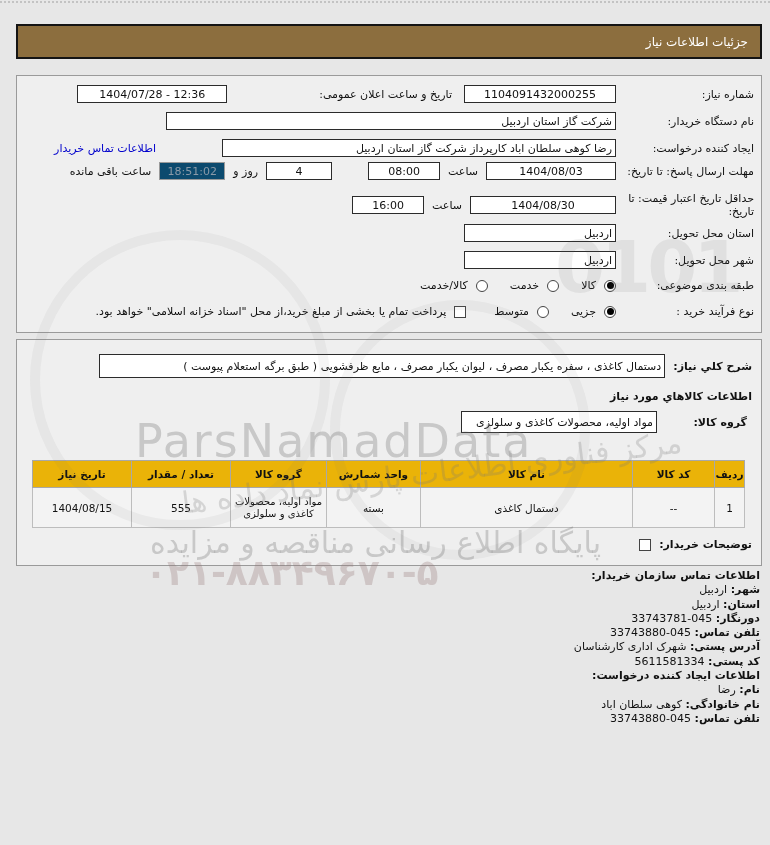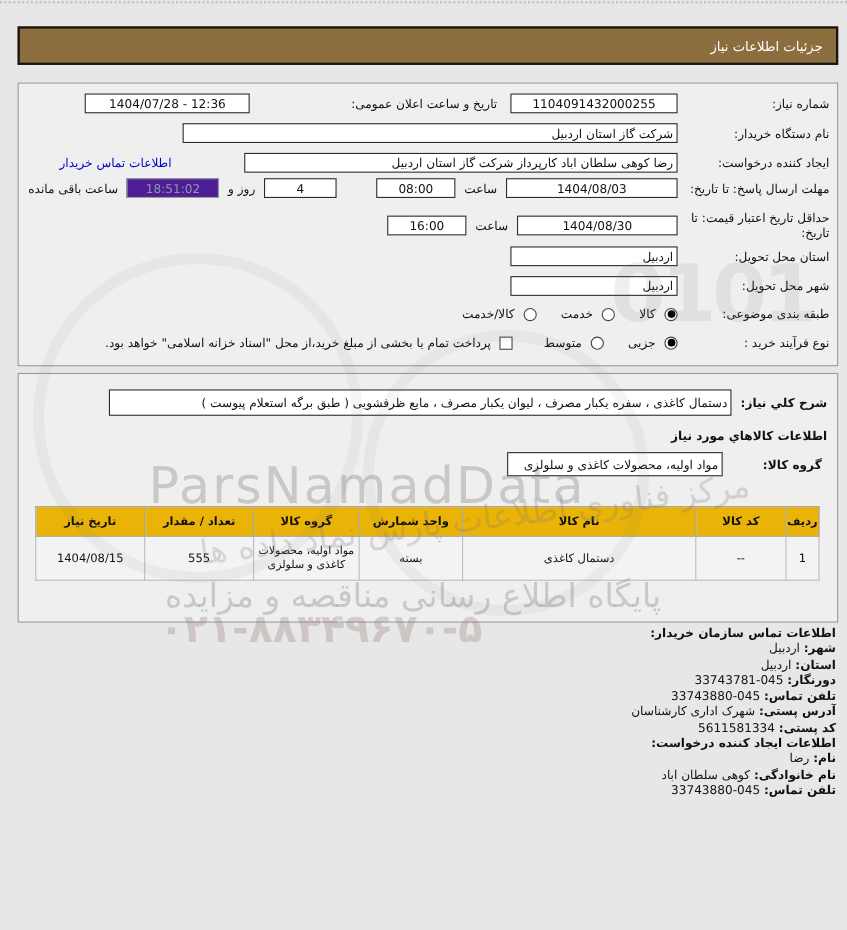--- a/index.html
+++ b/index.html
@@ -36,22 +36,22 @@
   .lbl-inline { white-space:nowrap; }
   .inp {
     background:#fff; border:1px solid #2b2b2b; height:18px;
     display:flex; align-items:center; justify-content:center;
     font-size:11px; white-space:nowrap; overflow:hidden; padding:0 3px;
   }
   .inp.rtl-val { justify-content:flex-start; }
   .ltr { direction:ltr; unicode-bidi:embed; }
   .link { color:#0000cc; cursor:pointer; white-space:nowrap; }
   .countdown {
-    background:#4c1d95; border:1px solid #9a9a9a; color:#8b9aa8;
-    height:18px; width:84px; display:flex; align-items:center; justify-content:center;
+    background:#0c4a6e; border:1px solid #9a9a9a; color:#8b9aa8;
+    height:18px; width:66px; display:flex; align-items:center; justify-content:center;
   }
 
   
   .radio {
     width:12px; height:12px; border-radius:50%;
     border:1px solid #444; background:#fff; flex-shrink:0;
     display:inline-flex; align-items:center; justify-content:center;
   }
   .radio.selected::after { content:""; width:7px; height:7px; border-radius:50%; background:#000; }
   .checkbox { width:12px; height:12px; border:1px solid #444; background:#fff; flex-shrink:0; }
@@ -113,21 +113,21 @@
   </div>
 
   <div class="frow" style="top:63px;">
     <span class="lbl">ایجاد کننده درخواست:</span>
     <span class="inp rtl-val" style="width:394px;margin-left:28px;">رضا کوهی سلطان اباد کارپرداز شرکت گاز استان اردبیل</span>
     <span class="link" style="margin-right:30px;margin-left:33px;">اطلاعات تماس خریدار</span>
   </div>
 
   <div class="frow" style="top:86px;">
     <span class="lbl">مهلت ارسال پاسخ: تا تاریخ:</span>
-    <span class="inp ltr" style="width:156px;">1404/08/03</span>
+    <span class="inp ltr" style="width:130px;">1404/08/03</span>
     <span class="lbl-inline">ساعت</span>
     <span class="inp ltr" style="width:72px;">08:00</span>
     <span class="inp ltr" style="width:66px; margin-right:28px;">4</span>
     <span class="lbl-inline">روز و</span>
     <span class="countdown ltr">18:51:02</span>
     <span class="lbl-inline">ساعت باقی مانده</span>
   </div>
 
   <div class="frow" style="top:116px;">
     <span class="lbl">حداقل تاریخ اعتبار قیمت: تا تاریخ:</span>
@@ -208,20 +208,24 @@
         <td>--</td>
         <td>دستمال کاغذی</td>
         <td>بسته</td>
         <td style="font-size:10px;">مواد اولیه، محصولات کاغذی و سلولزی</td>
         <td>555</td>
         <td class="ltr">1404/08/15</td>
       </tr>
     </tbody>
   </table>
 
+  <div class="frow" style="top:198px; padding-right:9px;">
+    <span class="bold lbl-inline">توضیحات خریدار:</span>
+    <span class="checkbox"></span>
+  </div>
 </div>
 
 <div id="contact">
   <div class="line bold">اطلاعات تماس سازمان خریدار:</div>
   <div class="line"><b>شهر:</b> <span>اردبیل</span></div>
   <div class="line"><b>استان:</b> <span>اردبیل</span></div>
   <div class="line"><b>دورنگار:</b> <span class="ltr">33743781-045</span></div>
   <div class="line"><b>تلفن تماس:</b> <span class="ltr">33743880-045</span></div>
   <div class="line"><b>آدرس پستی:</b> <span>شهرک اداری کارشناسان</span></div>
   <div class="line"><b>کد پستی:</b> <span class="ltr">5611581334</span></div>

